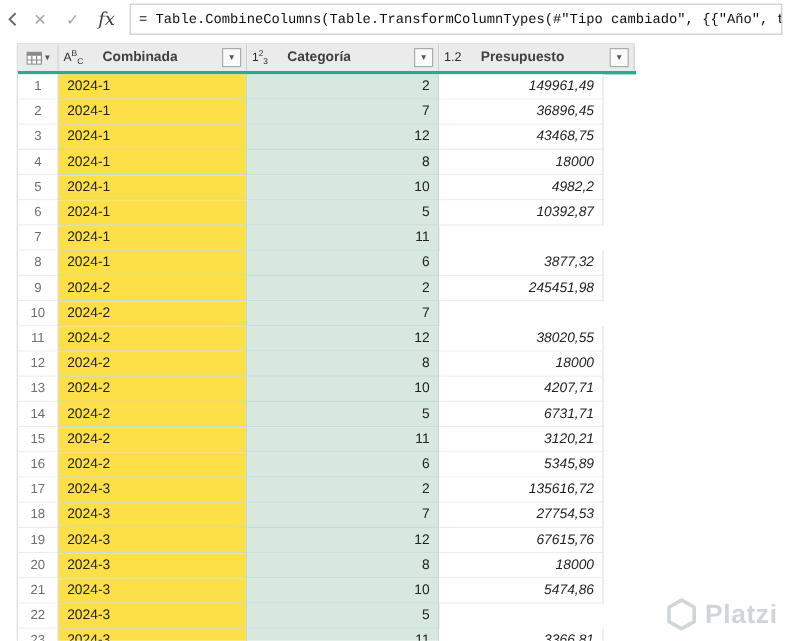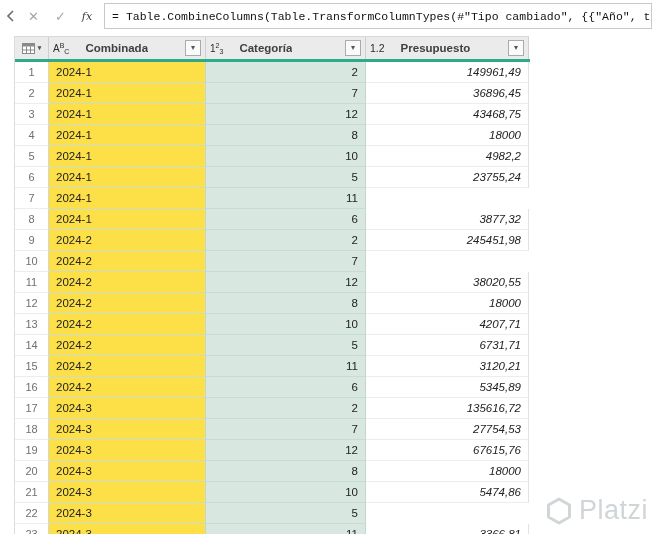--- a/index.html
+++ b/index.html
@@ -7,21 +7,21 @@
               font-family:"Liberation Sans", sans-serif; }
   .app { position:relative; width:658px; height:534px; background:#fff; }
 
   
   .topbar { position:absolute; top:0; left:0; right:0; height:32px;
             display:flex; align-items:center; padding:2px 6px 2px 2px; background:#fff; }
   .collapse-btn { width:18px; height:22px; display:flex; align-items:center; justify-content:center;
                   background:none; border:none; cursor:pointer; }
   .fbar-icons { display:flex; align-items:center; gap:16px; padding:0 12px 0 8px; }
   .icon-x, .icon-check { font-size:13px; color:#a6a6a6; background:none; border:none; cursor:pointer; }
-  .icon-fx { font-size:11px; color:#3d3d3d; font-style:italic;
+  .icon-fx { font-size:15px; color:#3d3d3d; font-style:italic;
              font-family:"DejaVu Serif", serif; background:none; border:none; cursor:pointer; }
   .formula-box { flex:1; height:26px; border:1px solid #c9c9c9; background:#fff;
                  display:flex; align-items:center; padding:0 7px; overflow:hidden; }
   .formula-text { font-family:"Liberation Mono","DejaVu Sans Mono",monospace;
                   font-size:11.5px; color:#111; white-space:pre; }
 
   
   .grid { position:absolute; top:36px; left:14px; width:515px; border-left:1px solid #dcdcdc; }
   .hrow { display:flex; border-top:1px solid #d8d8d8; }
   .hcell { height:22px; background:#ebebeb; border-right:1px solid #cfcfcf;
@@ -48,26 +48,26 @@
   .tbody { }
   .row { display:flex; height:21px; }
   .cell { border-right:1px solid #e2e2e2; border-bottom:1px solid #ededed;
           font-size:11.5px; color:#222; display:flex; align-items:center;
           padding:0 7px; background:#fff; overflow:hidden; white-space:nowrap; cursor:default; }
   .rownum { width:34px; justify-content:center; color:#6f6f6f; font-size:11px;
             border-right:1px solid #d5d5d5; padding:0 2px; }
   .c-comb { width:157px; background:#fde047; border-right-color:#c2d8cc; border-bottom-color:#c9dcd2; }
   .c-cat  { width:160px; background:#d8e8e0; justify-content:flex-end;
             border-right-color:#c2d8cc; border-bottom-color:#c9dcd2; }
-  .c-pres { width:163px; justify-content:flex-end; font-style:italic; }
+  .c-pres { width:137px; justify-content:flex-end; font-style:italic; }
 
   
   .watermark { position:absolute; right:10px; bottom:8px; display:flex;
                align-items:center; gap:7px; opacity:.95; }
-  .wm-text { font-size:27px; font-weight:normal; color:#ced3d6; letter-spacing:.5px; }
+  .wm-text { font-size:22px; font-weight:bold; color:#ced3d6; letter-spacing:.5px; }
 </style>
 </head>
 <body>
 
 <div class="app">
 
   <div class="topbar">
     <button class="collapse-btn">
       <svg width="10" height="14" viewBox="0 0 10 14">
         <polyline points="7,2 2,7 7,12" fill="none" stroke="#6b6b6b" stroke-width="1.6"></polyline>
@@ -166,21 +166,21 @@
       <div class="cell rownum">5</div>
       <div class="cell c-comb">2024-1</div>
       <div class="cell c-cat">10</div>
       <div class="cell c-pres">4982,2</div>
     </div>
 
     <div class="row">
       <div class="cell rownum">6</div>
       <div class="cell c-comb">2024-1</div>
       <div class="cell c-cat">5</div>
-      <div class="cell c-pres">23755,24</div>
+      <div class="cell c-pres">10392,87</div>
     </div>
 
     <div class="row">
       <div class="cell rownum">7</div>
       <div class="cell c-comb">2024-1</div>
       <div class="cell c-cat">11</div>
     </div>
 
     <div class="row">
       <div class="cell rownum">8</div>

